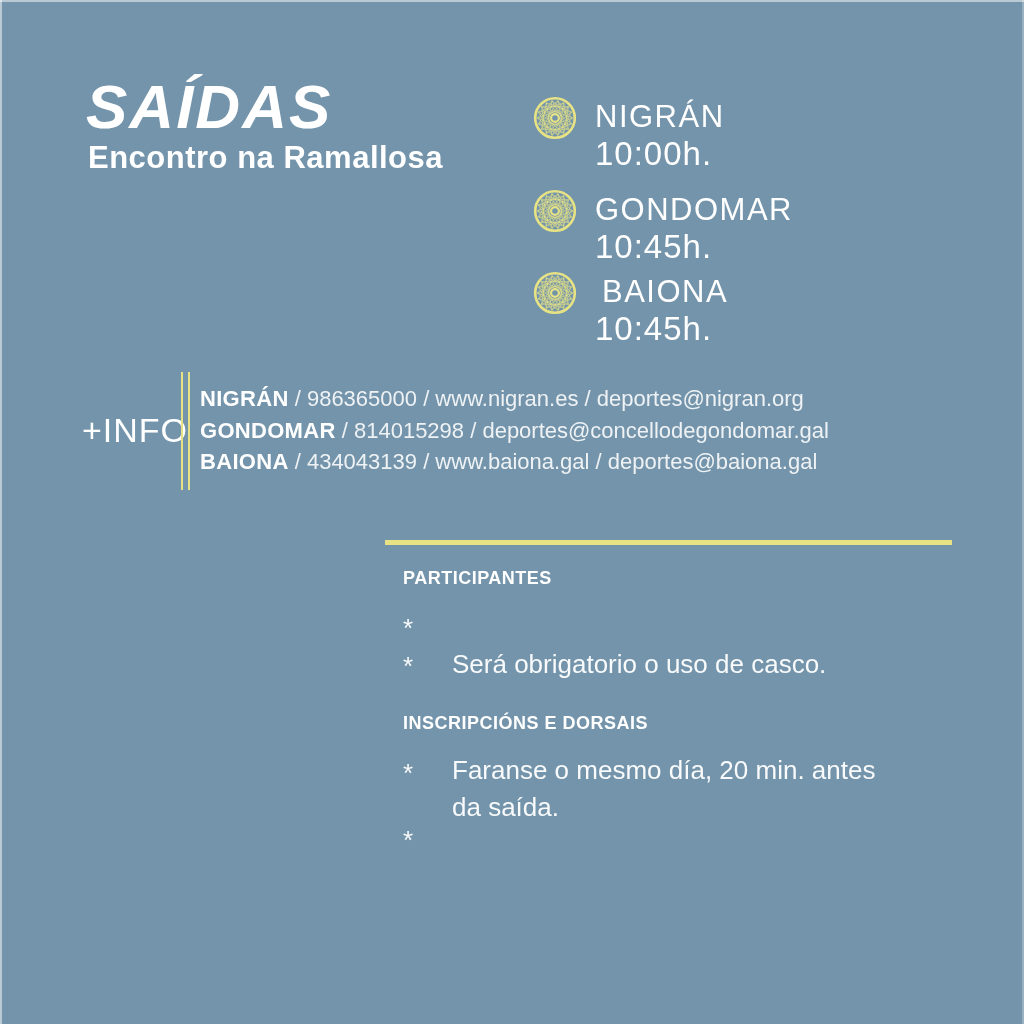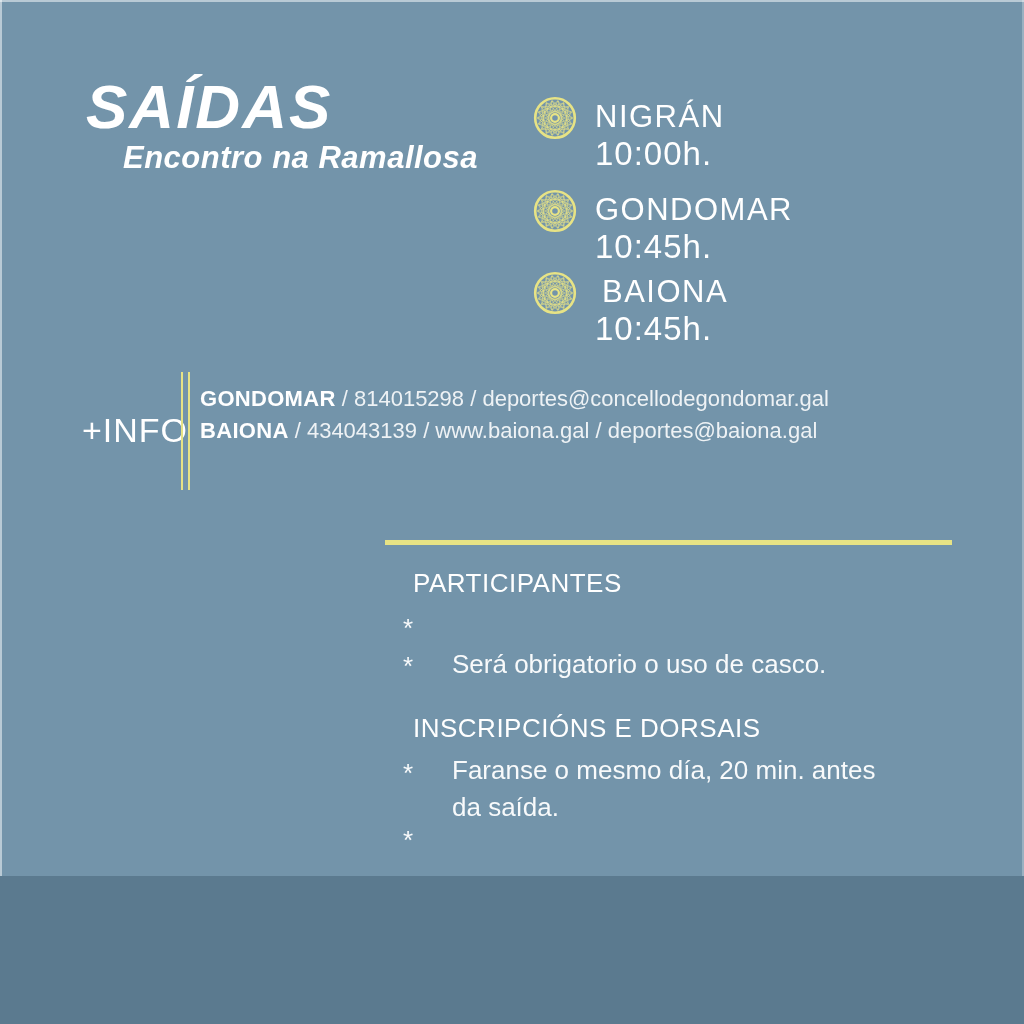--- a/index.html
+++ b/index.html
@@ -1,40 +1,39 @@
 <!DOCTYPE html>
 <html><head>
 <meta charset="utf-8">
 <style>
   * { margin:0; padding:0; box-sizing:border-box; }
   html,body { background:#5b7a8f; }
   .canvas {
     position:relative;
-    width:1024px; height:876px;
+    width:1024px; height:1024px;
     background:#7394aa;
     overflow:hidden;
     font-family:"Liberation Sans", sans-serif;
     color:#ffffff;
     box-shadow: inset 0 2px 0 rgba(255,255,255,.5),
                 inset 2px 0 0 rgba(255,255,255,.5),
                 inset -2px 0 0 rgba(255,255,255,.28);
   }
   .abs { position:absolute; }
 
   
   .title {
     left:86px; top:76px;
     font-size:62px; font-style:italic; font-weight:600;
     letter-spacing:2px; line-height:1;
   }
   .subtitle {
     left:88px; top:140px;
-    font-size:31px; font-style:italic; font-weight:600;
+    font-size:31px; font-weight:600;
     letter-spacing:0.5px;
-    margin-left:35px;
   }
 
   
   .dep-row { position:absolute; left:532px; display:flex; align-items:flex-start; }
   .wheel { width:46px; height:46px; flex:0 0 46px; }
   .dep-text { margin-left:17px; padding-top:3px; }
   .dep-name { font-size:31px; line-height:37px; letter-spacing:1.5px; }
   .dep-time { font-size:33px; line-height:37px; letter-spacing:1px; }
   .dep-indent .dep-name { padding-left:7px; }
 
@@ -55,21 +54,21 @@
 
   
   .hr-yellow {
     left:385px; top:540px;
     width:567px; height:5px;
     background:#e7e385;
   }
 
   
   .sec-heading {
-    font-size:26px; font-weight:400; letter-spacing:0.5px; color:#ffffff;margin-left:10px;
+    font-size:18px; font-weight:700; letter-spacing:0.5px; color:#ffffff;
   }
   .sec1-heading { left:403px; top:568px; }
   .sec2-heading { left:403px; top:713px; }
   .bullet-star {
     font-size:26px; line-height:36px; color:rgba(255,255,255,0.95);
   }
   .bullet-text {
     font-size:26px; line-height:37px; color:rgba(255,255,255,0.95);
     white-space:pre-line; width:510px;
   }
@@ -220,20 +219,21 @@
     <div class="dep-text">
       <div class="dep-name">BAIONA</div>
       <div class="dep-time">10:45h.</div>
     </div>
   </div>
 
   <div class="abs info-label">+INFO</div>
   <div class="abs info-rule"></div>
 
   <div class="abs contacts">
+    <div><span class="c-name">NIGRÁN</span><span class="c-rest"> / 986365000 / www.nigran.es / deportes@nigran.org</span></div>
     <div><span class="c-name">GONDOMAR</span><span class="c-rest"> / 814015298 / deportes@concellodegondomar.gal</span></div>
     <div><span class="c-name">BAIONA</span><span class="c-rest"> / 434043139 / www.baiona.gal / deportes@baiona.gal</span></div>
   </div>
 
   <div class="abs hr-yellow"></div>
 
   <div class="abs sec-heading sec1-heading">PARTICIPANTES</div>
 
   <div class="abs bullet-star" style="left:403px; top:610px">*</div>
 

